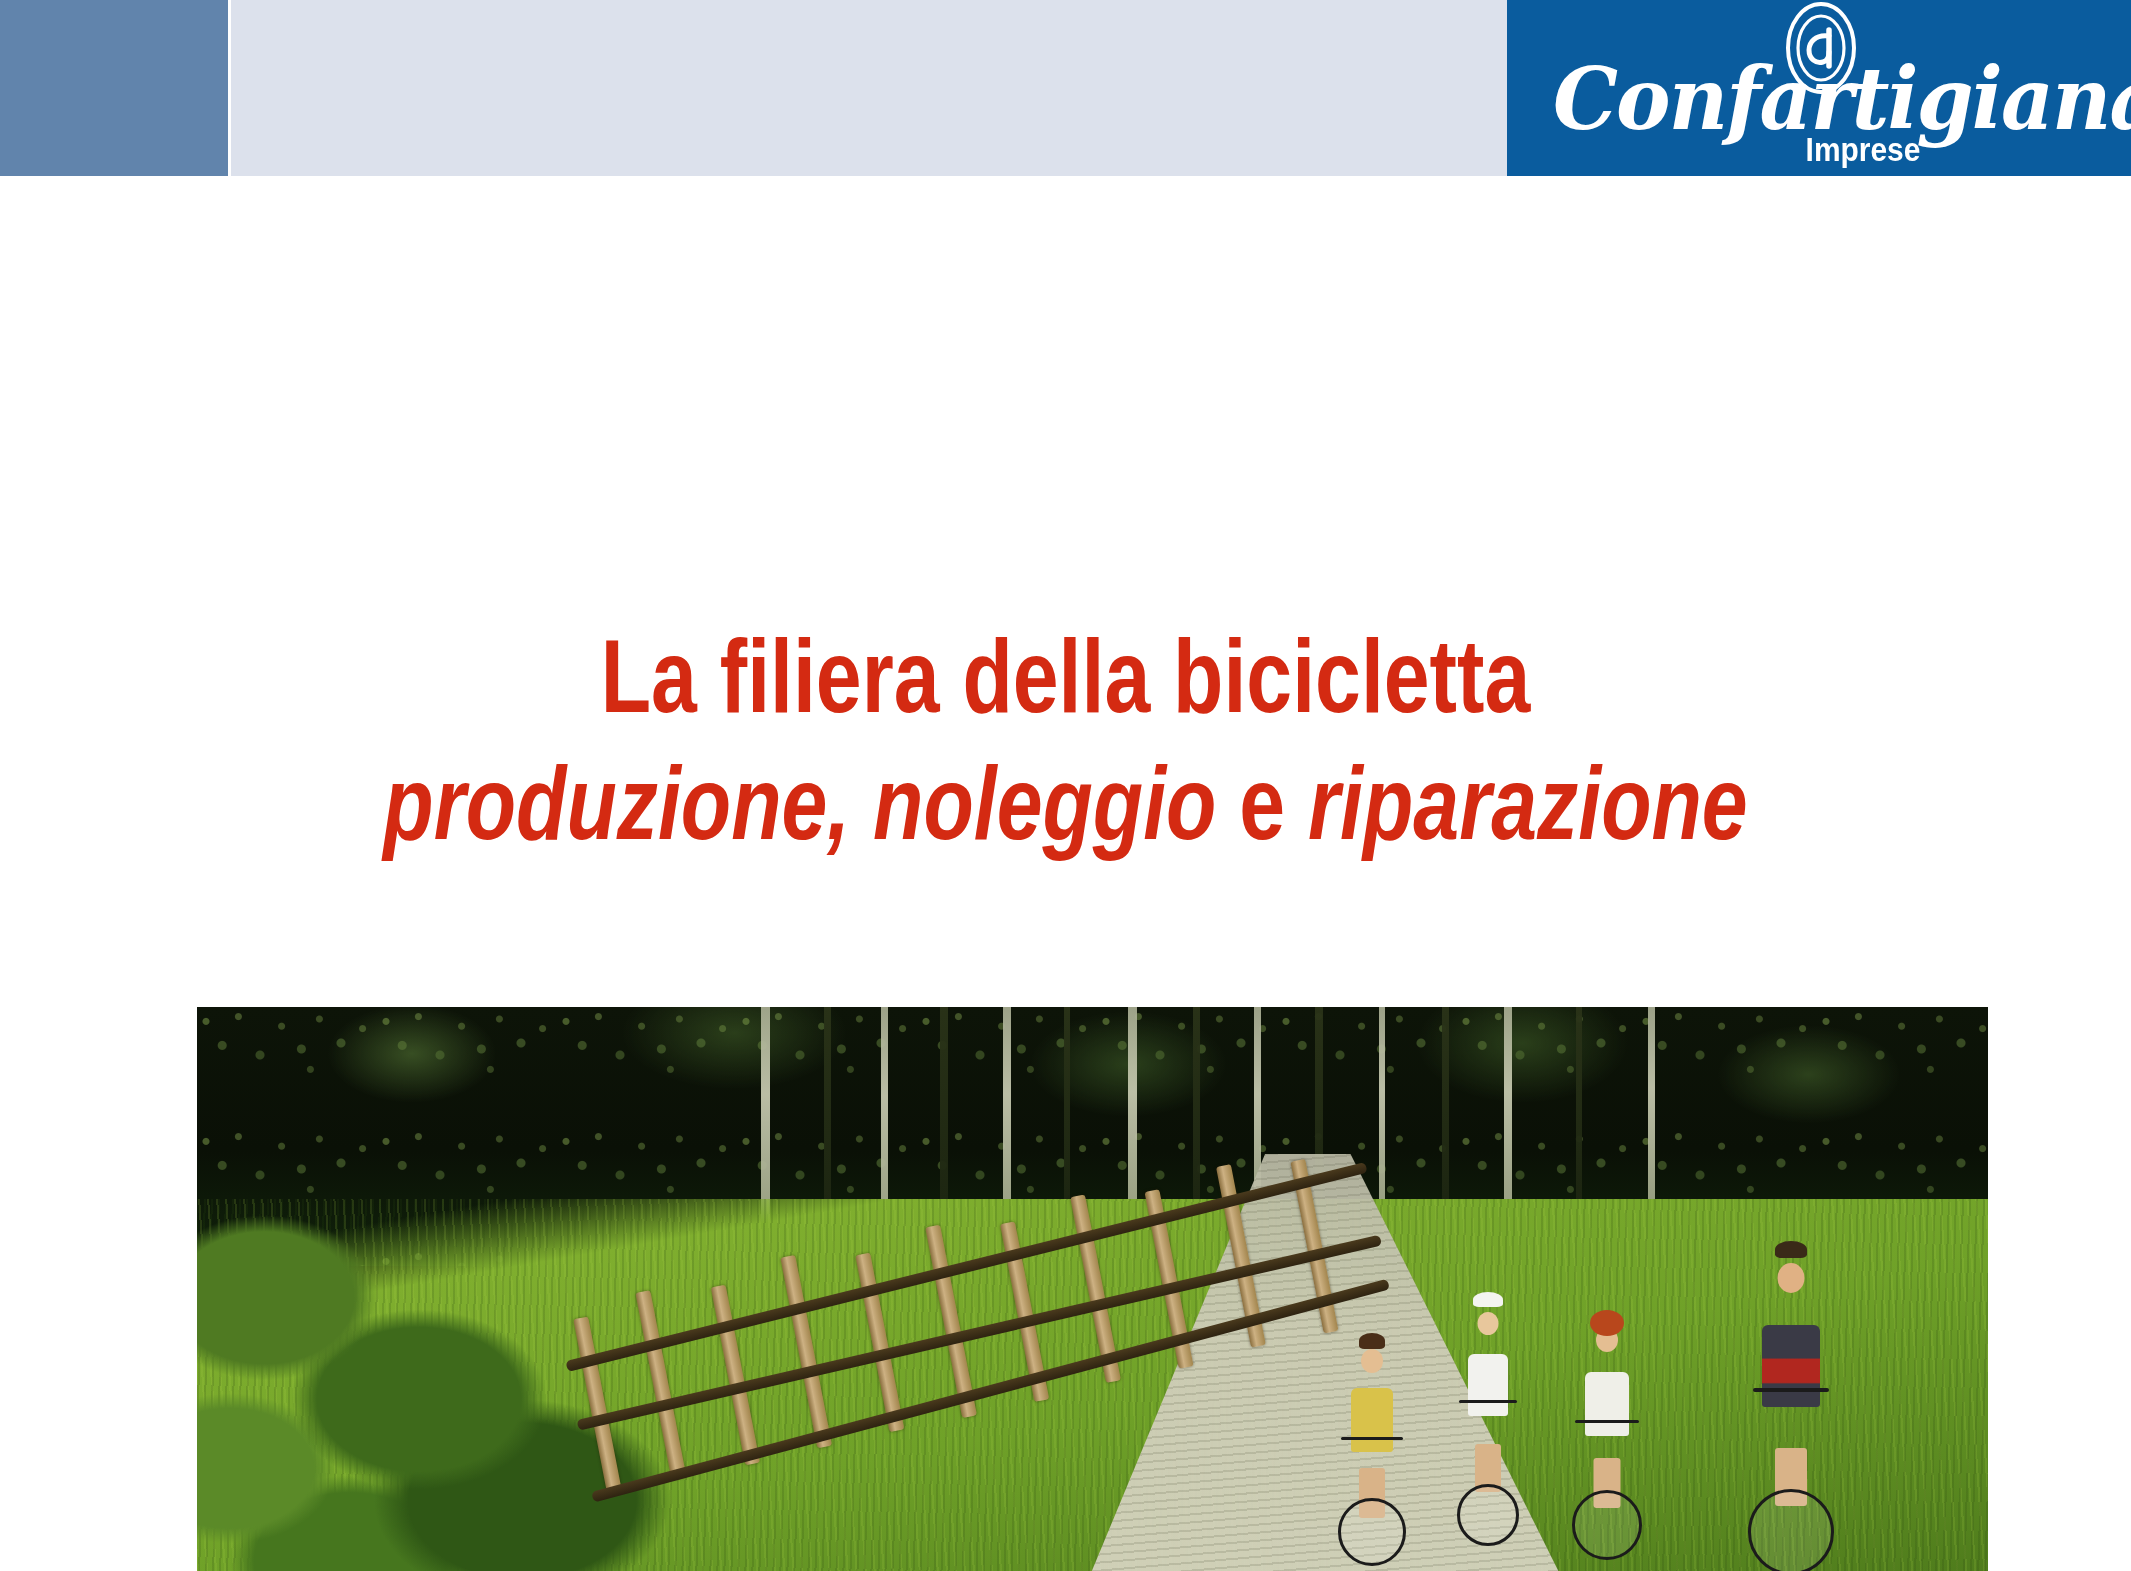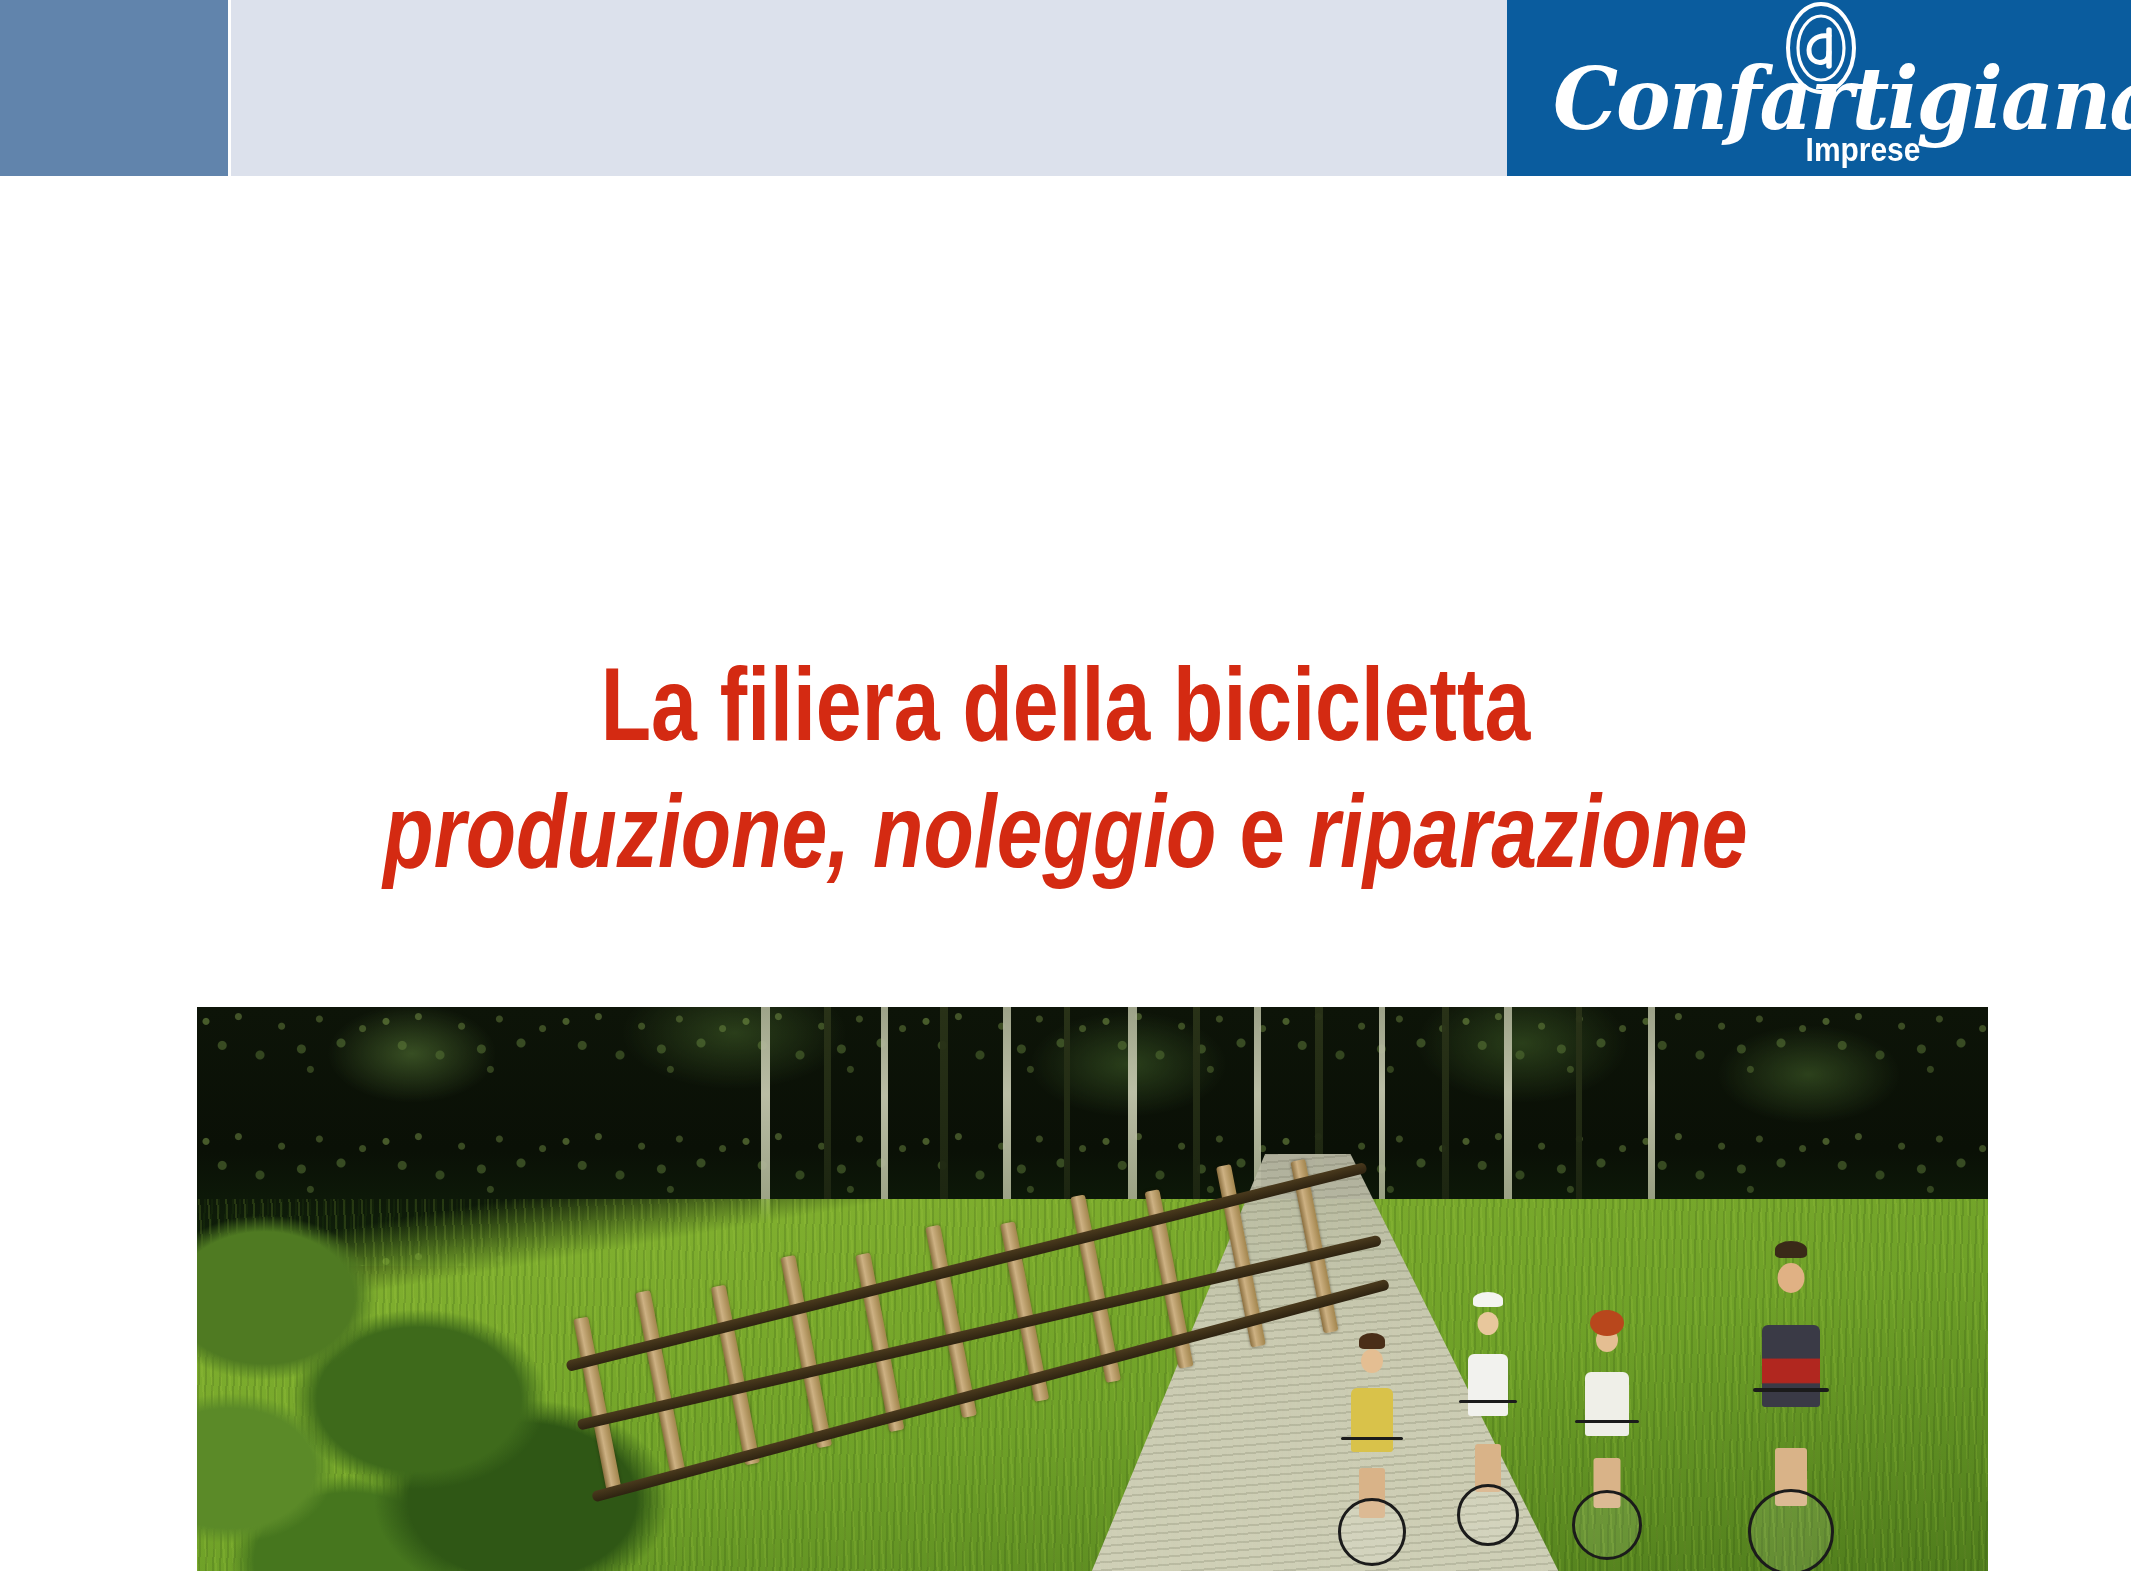--- a/index.html
+++ b/index.html
@@ -88,21 +88,21 @@
     color: #ffffff;
     line-height: 1;
     white-space: nowrap;
     transform: scaleX(0.88);
     transform-origin: center;
   }
 
   
   .title-block {
     position: absolute;
-    top: 652px;
+    top: 624px;
     left: 0;
     width: 2131px;
     text-align: center;
     color: #D42A12;
     line-height: 1.02;
   }
   .title-line-1 {
     display: block;
     font-family: "Liberation Sans", sans-serif;
     font-weight: bold;

